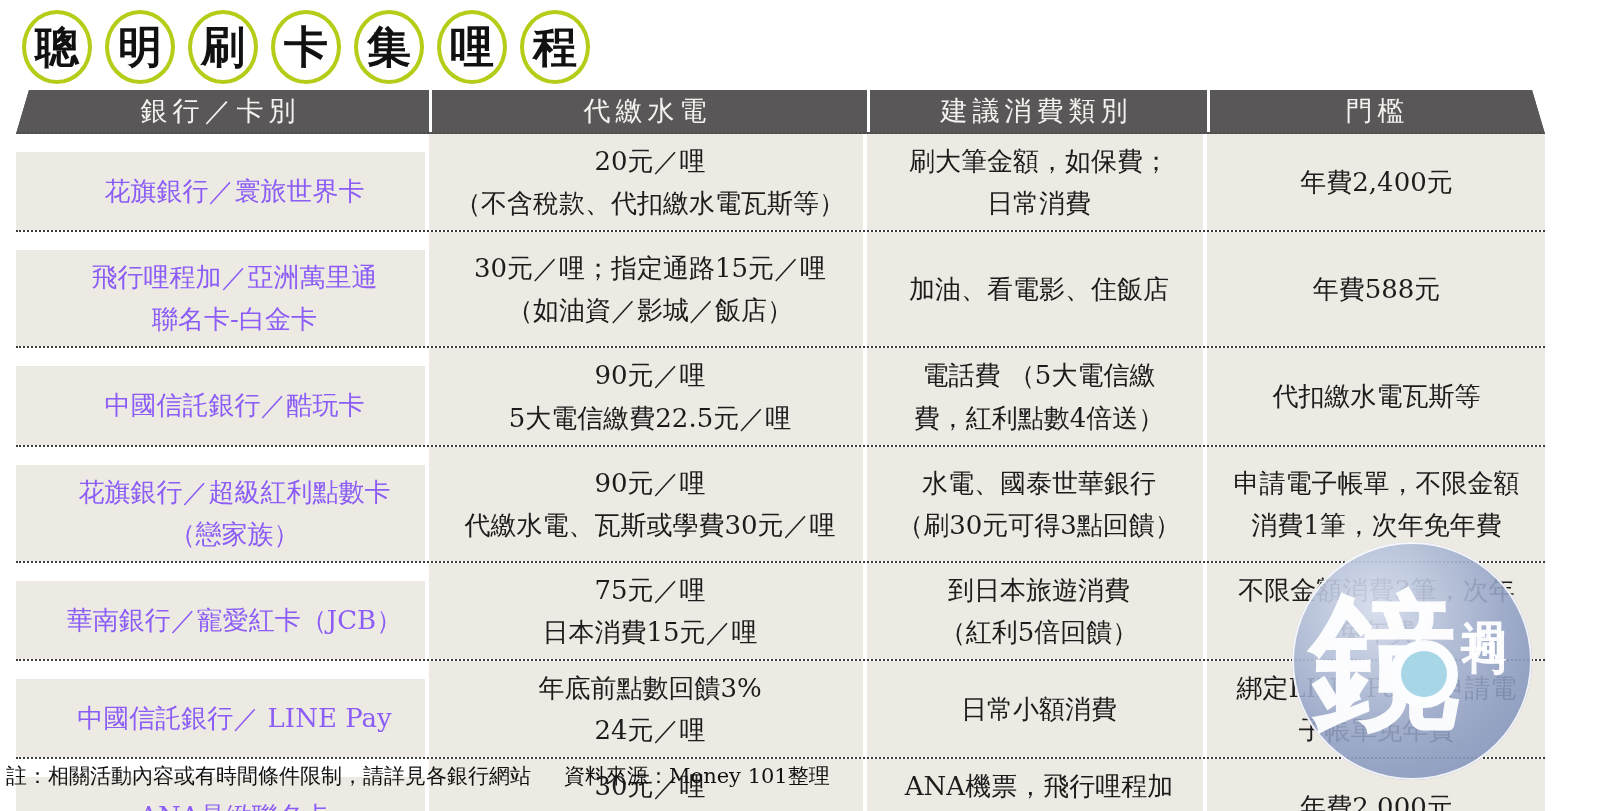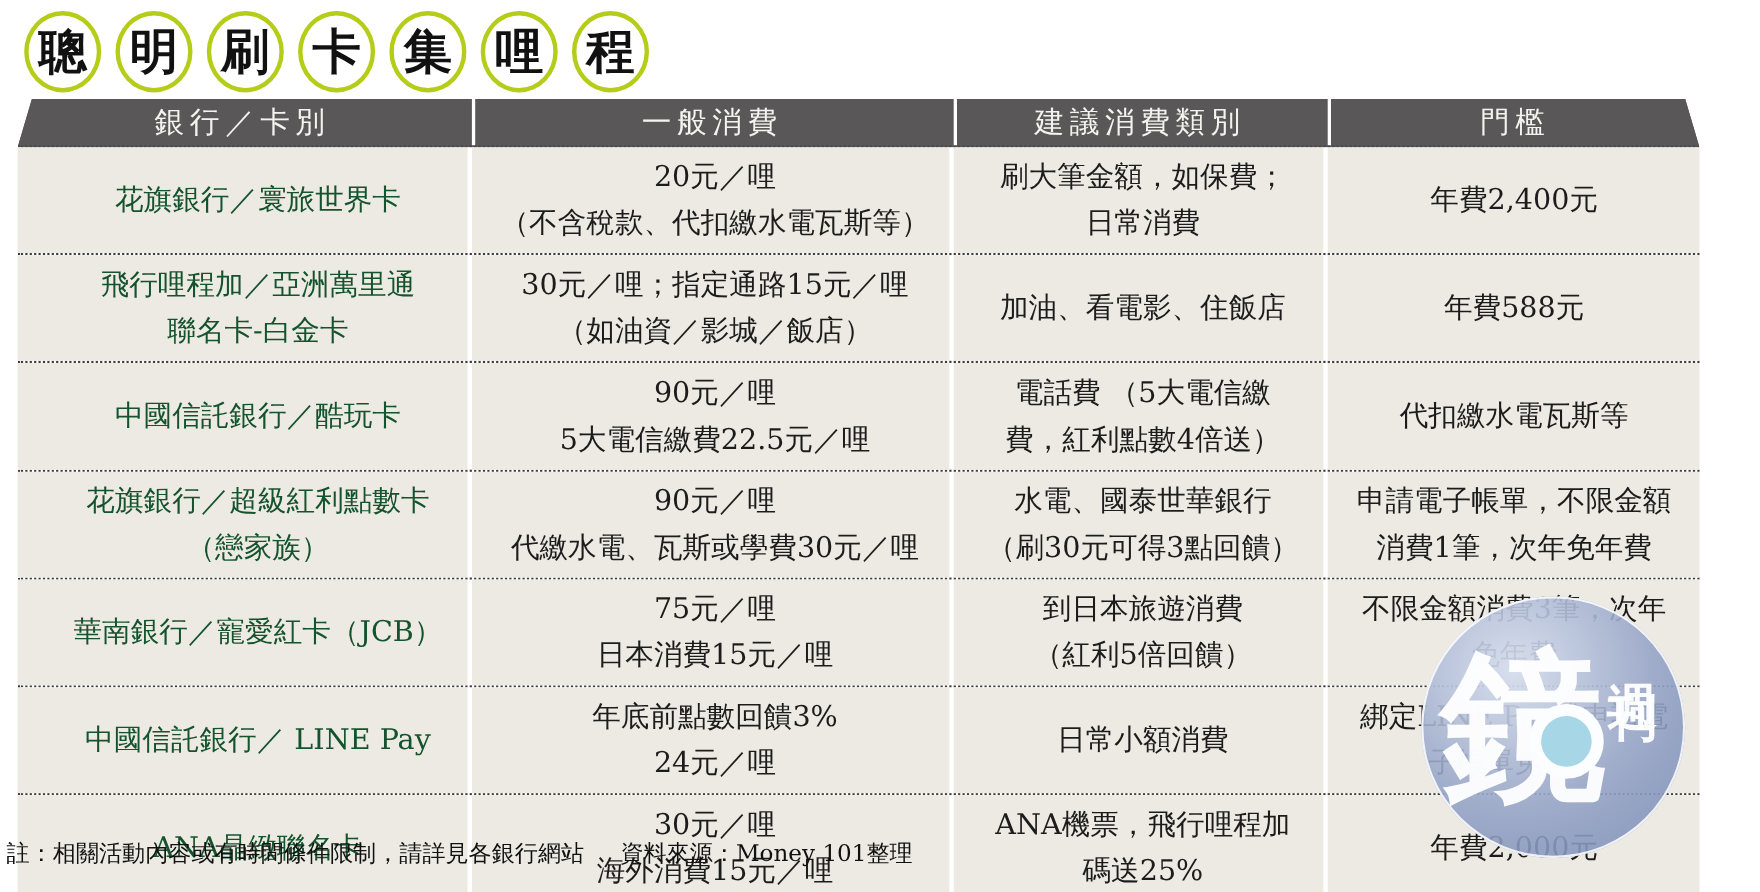--- a/index.html
+++ b/index.html
@@ -50,21 +50,21 @@
     border-bottom:2px dotted #3c3c3c;
   }
   .body-row:last-child{border-bottom:none;}
   .cell{
     background:#edeae3;
     display:flex;flex-direction:column;justify-content:center;
     font-size:26px;line-height:1.62;
     padding:6px 8px 6px 16px;
     white-space:pre-line;
   }
-  .cell.bank{color:#14532d;padding-left:36px;}
+  .cell.bank{color:#8b5cf6;padding-left:36px;margin-top:18px;}
   .cell.threshold{padding-left:9px;}
   
   .footer{
     position:absolute;left:6px;top:762px;
     font-size:21px;color:#111;
     display:flex;gap:33px;
   }
   
   .watermark{
     position:absolute;left:1292px;top:542px;width:240px;height:238px;
@@ -100,21 +100,21 @@
   <span class="title-circle">卡</span>
   <span class="title-circle">集</span>
   <span class="title-circle">哩</span>
   <span class="title-circle">程</span>
 </div>
 
 <div class="table">
 
   <div class="grid-row header-row">
     <div class="header-cell">銀行／卡別</div>
-    <div class="header-cell">一般消費</div>
+    <div class="header-cell">代繳水電</div>
     <div class="header-cell">建議消費類別</div>
     <div class="header-cell">門檻</div>
   </div>
 
   <div class="grid-row body-row">
     <div class="cell bank">花旗銀行／寰旅世界卡</div>
     <div class="cell">20元／哩
 （不含稅款、代扣繳水電瓦斯等）</div>
     <div class="cell">刷大筆金額，如保費；
 日常消費</div>

